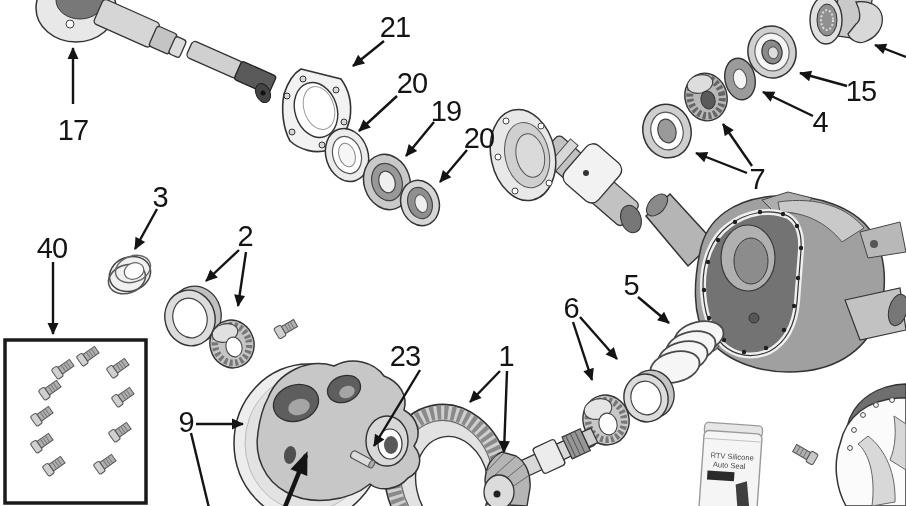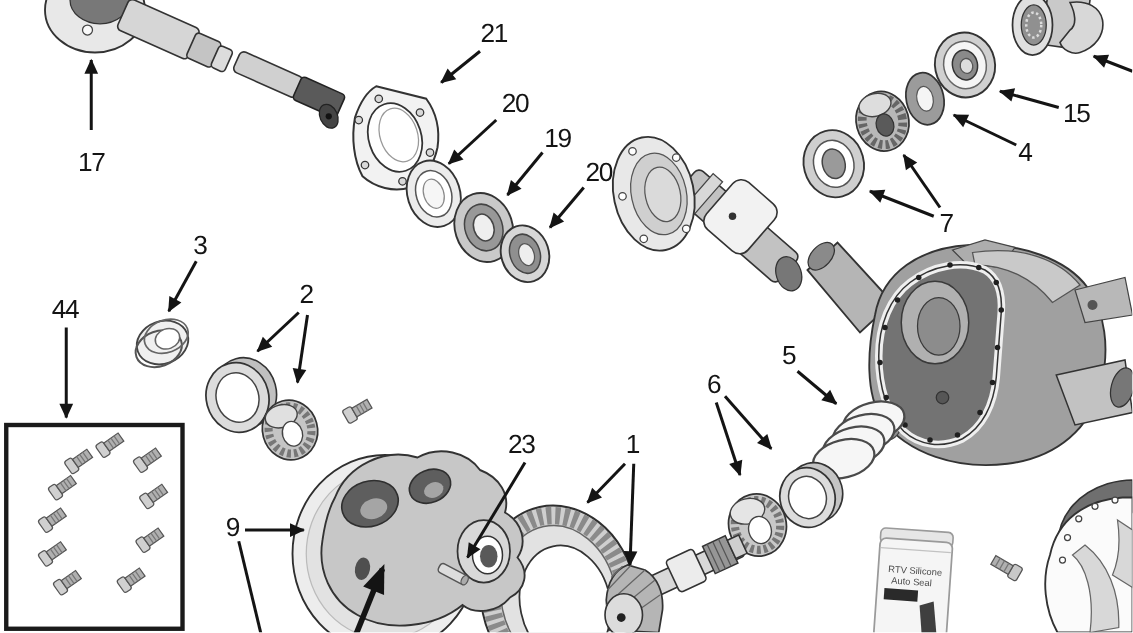--- a/index.html
+++ b/index.html
@@ -3,21 +3,21 @@
 <meta charset="utf-8">
 <style>
   html,body{margin:0;padding:0;background:#ffffff;}
   .stage{
     position:relative;width:906px;height:506px;background:#ffffff;
     overflow:hidden;font-family:"Liberation Sans",sans-serif;
   }
   .stage svg{position:absolute;left:0;top:0;}
   .callout{
     position:absolute;transform:translate(-50%,-50%);
-    font-size:21px;line-height:1;color:#141414;font-weight:400;
+    font-size:29px;line-height:1;color:#141414;font-weight:400;
     letter-spacing:-1px;user-select:none;
   }
 </style>
 </head>
 <body>
 
 <div class="stage">
 
 <svg width="906" height="506" viewBox="0 0 906 506">
   <defs>
@@ -364,20 +364,20 @@
 <div class="callout" style="left:73px;top:130px">17</div>
 <div class="callout" style="left:395px;top:27px">21</div>
 <div class="callout" style="left:412px;top:83px">20</div>
 <div class="callout" style="left:446px;top:111px">19</div>
 <div class="callout" style="left:479px;top:138px">20</div>
 <div class="callout" style="left:861px;top:91px">15</div>
 <div class="callout" style="left:820px;top:122px">4</div>
 <div class="callout" style="left:757px;top:179px">7</div>
 <div class="callout" style="left:160px;top:197px">3</div>
 <div class="callout" style="left:245px;top:236px">2</div>
-<div class="callout" style="left:52px;top:248px">44</div>
+<div class="callout" style="left:52px;top:248px">40</div>
 <div class="callout" style="left:631px;top:285px">5</div>
 <div class="callout" style="left:571px;top:308px">6</div>
-<div class="callout" style="left:417px;top:356px">23</div>
+<div class="callout" style="left:405px;top:356px">23</div>
 <div class="callout" style="left:506px;top:356px">1</div>
 <div class="callout" style="left:186px;top:422px">9</div>
 
 </div>
 
 </body></html>

